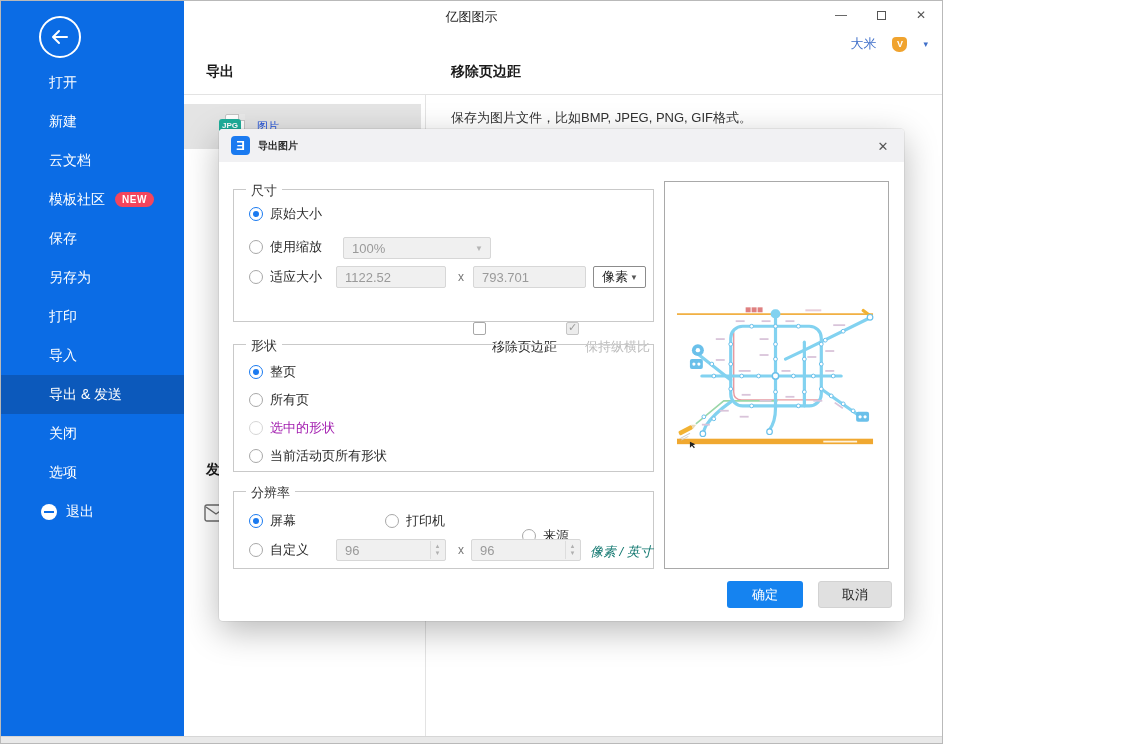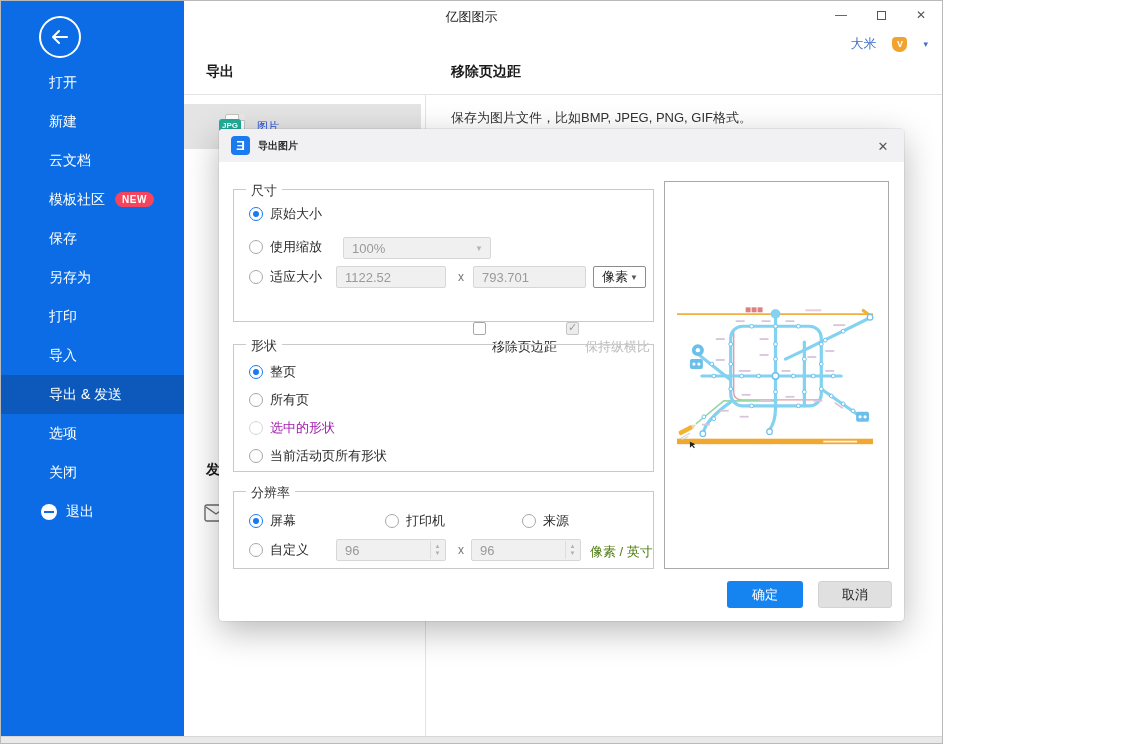--- a/index.html
+++ b/index.html
@@ -79,21 +79,21 @@
   .txt-box { height:22px; background:#f0f0f0; border:1px solid #d7d7d7; border-radius:2px; color:#9a9a9a; font-size:13px; display:flex; align-items:center; padding:0 8px; }
   .x-sep { font-size:12px; color:#777; }
   .spin-box { position:relative; }
   .spin-arrows { position:absolute; right:1px; top:1px; bottom:1px; width:14px; border-left:1px solid #ddd; display:flex; flex-direction:column; align-items:center; justify-content:center; color:#b0b0b0; font-size:6px; line-height:7px; }
 
   .cb { width:13px; height:13px; border:1px solid #a8a8a8; background:#fff; border-radius:2px; flex:0 0 auto; position:relative; }
   .cb.checked-dis { background:#ececec; border-color:#c6c6c6; }
   .cb.checked-dis .ck { position:absolute; left:1px; top:-2px; font-size:11px; color:#9a9a9a; }
   .cblabel { margin-left:6px; font-size:13px; color:#2b2b2b; white-space:nowrap;margin-top:38px; }
   .cblabel.dis { color:#bcbcbc; }
-  .unit-label { font-size:13px; color:#4d7c0f; white-space:nowrap; }
+  .unit-label { font-size:13px; color:#0f766e; white-space:nowrap;font-style:italic; }
 
   .preview-panel { position:absolute; left:445px; top:52px; width:225px; height:388px; border:1px solid #a9a9a9; background:#fff; }
   .preview-map { position:absolute; left:9px; top:122px; width:207px; height:145px; }
 
   .btn { position:absolute; top:452px; height:27px; border-radius:3px; font-size:13px; display:flex; align-items:center; justify-content:center; cursor:pointer; }
   .btn-ok { left:508px; width:76px; background:#1583f0; color:#fff; }
   .btn-cancel { left:599px; width:74px; background:#e0e0e0; color:#222; border:1px solid #d2d2d2; }
 </style>
 </head>
 <body>
@@ -200,24 +200,24 @@
       <div class="nav-item">
           <span>打印</span>
         </div>
       <div class="nav-item">
           <span>导入</span>
         </div>
       <div class="nav-item active">
           <span>导出 &amp; 发送</span>
         </div>
       <div class="nav-item">
+          <span>关闭</span>
+        </div>
+      <div class="nav-item">
           <span>选项</span>
-        </div>
-      <div class="nav-item">
-          <span>关闭</span>
         </div>
       <div class="nav-item exit-row">
         <span class="exit-icon"></span>
         <span>退出</span>
       </div>
     </nav>
   </aside>
 
   <div class="dialog">
     <div class="dlg-header">
@@ -291,21 +291,21 @@
       <span class="legend">分辨率</span>
     </div>
     <div class="ctl-row" style="left:30px; top:383px;">
       <span class="radio sel"></span>
       <span class="rlabel">屏幕</span>
     </div>
     <div class="ctl-row" style="left:166px; top:383px;">
       <span class="radio"></span>
       <span class="rlabel">打印机</span>
     </div>
-    <div class="ctl-row" style="left:303px; top:383px;">
+    <div class="ctl-row" style="left:303px; top:398px;">
       <span class="radio"></span>
       <span class="rlabel">来源</span>
     </div>
     <div class="ctl-row" style="left:30px; top:412px;">
       <span class="radio"></span>
       <span class="rlabel">自定义</span>
     </div>
     <div class="txt-box spin-box" style="position:absolute; left:117px; top:410px; width:110px;">
       <span>96</span>
       <span class="spin-arrows">

